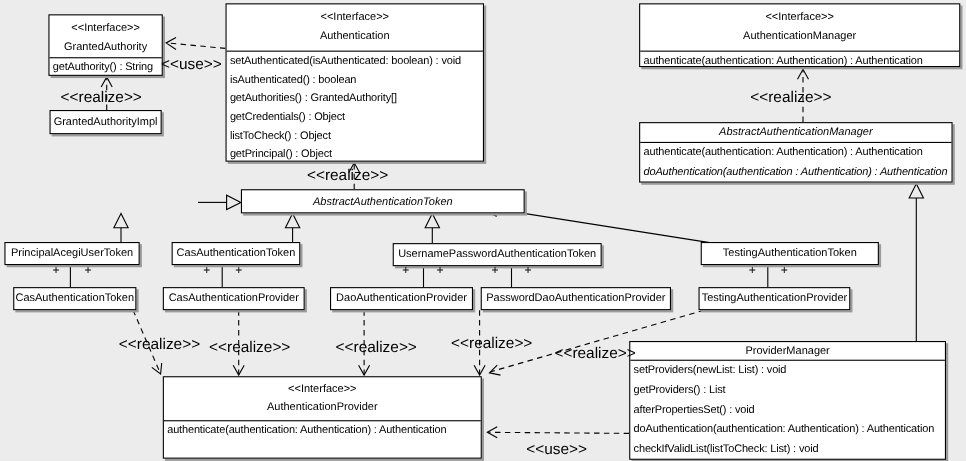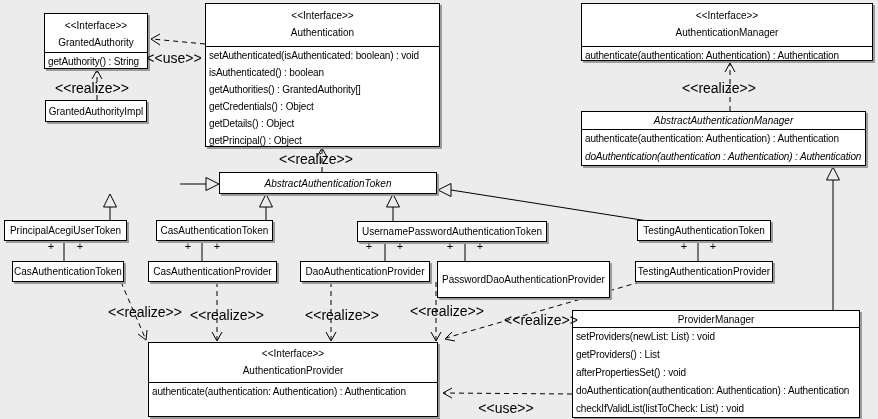--- a/index.html
+++ b/index.html
@@ -108,21 +108,21 @@
   <div class="uml-class" style="left:205px;top:3px;width:235px;height:144px">
     <div class="title pad" style="height:39px">
       <div class="stereotype">&lt;&lt;Interface&gt;&gt;</div>
       <div class="cname">Authentication</div>
     </div>
     <div class="methods lh17">
       <div class="m">setAuthenticated(isAuthenticated: boolean) : void</div>
       <div class="m">isAuthenticated() : boolean</div>
       <div class="m">getAuthorities() : GrantedAuthority[]</div>
       <div class="m">getCredentials() : Object</div>
-      <div class="m">getDetails() : Object</div>
+      <div class="m">listToCheck() : Object</div>
       <div class="m">getPrincipal() : Object</div>
     </div>
   </div>
 
   <div class="uml-class" style="left:581px;top:3px;width:292px;height:58px">
     <div class="title pad" style="height:39px">
       <div class="stereotype">&lt;&lt;Interface&gt;&gt;</div>
       <div class="cname">AuthenticationManager</div>
     </div>
     <div class="methods lh17">
@@ -134,53 +134,53 @@
     <div class="title" style="height:17px;line-height:17px">
       <span class="cname abstract">AbstractAuthenticationManager</span>
     </div>
     <div class="methods lh18">
       <div class="m">authenticate(authentication: Authentication) : Authentication</div>
       <div class="m abstract">doAuthentication(authentication : Authentication) : Authentication</div>
     </div>
   </div>
 
 
-  <div class="uml-class" style="left:219px;top:172px;width:218px;height:22px">
+  <div class="uml-class" style="left:219px;top:172px;width:258px;height:22px">
     <div class="oneline abstract">AbstractAuthenticationToken</div>
   </div>
 
   <div class="uml-class" style="left:4px;top:220px;width:123px;height:21px">
     <div class="oneline">PrincipalAcegiUserToken</div>
   </div>
 
   <div class="uml-class" style="left:156px;top:220px;width:117px;height:21px">
     <div class="oneline">CasAuthenticationToken</div>
   </div>
 
   <div class="uml-class" style="left:357px;top:221px;width:190px;height:21px">
     <div class="oneline">UsernamePasswordAuthenticationToken</div>
   </div>
 
-  <div class="uml-class" style="left:637px;top:220px;width:134px;height:21px">
+  <div class="uml-class" style="left:637px;top:220px;width:162px;height:21px">
     <div class="oneline">TestingAuthenticationToken</div>
   </div>
 
   <div class="uml-class" style="left:12px;top:261px;width:112px;height:21px">
     <div class="oneline">CasAuthenticationToken</div>
   </div>
 
   <div class="uml-class" style="left:148px;top:261px;width:129px;height:21px">
     <div class="oneline">CasAuthenticationProvider</div>
   </div>
 
   <div class="uml-class" style="left:300px;top:261px;width:130px;height:21px">
     <div class="oneline">DaoAuthenticationProvider</div>
   </div>
 
-  <div class="uml-class" style="left:437px;top:261px;width:173px;height:37px">
+  <div class="uml-class" style="left:437px;top:261px;width:173px;height:21px">
     <div class="oneline">PasswordDaoAuthenticationProvider</div>
   </div>
 
   <div class="uml-class" style="left:635px;top:261px;width:138px;height:21px">
     <div class="oneline">TestingAuthenticationProvider</div>
   </div>
 
   <div class="uml-class" style="left:148px;top:342px;width:290px;height:75px">
     <div class="title" style="height:37px;padding-top:2px">
       <div class="stereotype">&lt;&lt;Interface&gt;&gt;</div>

